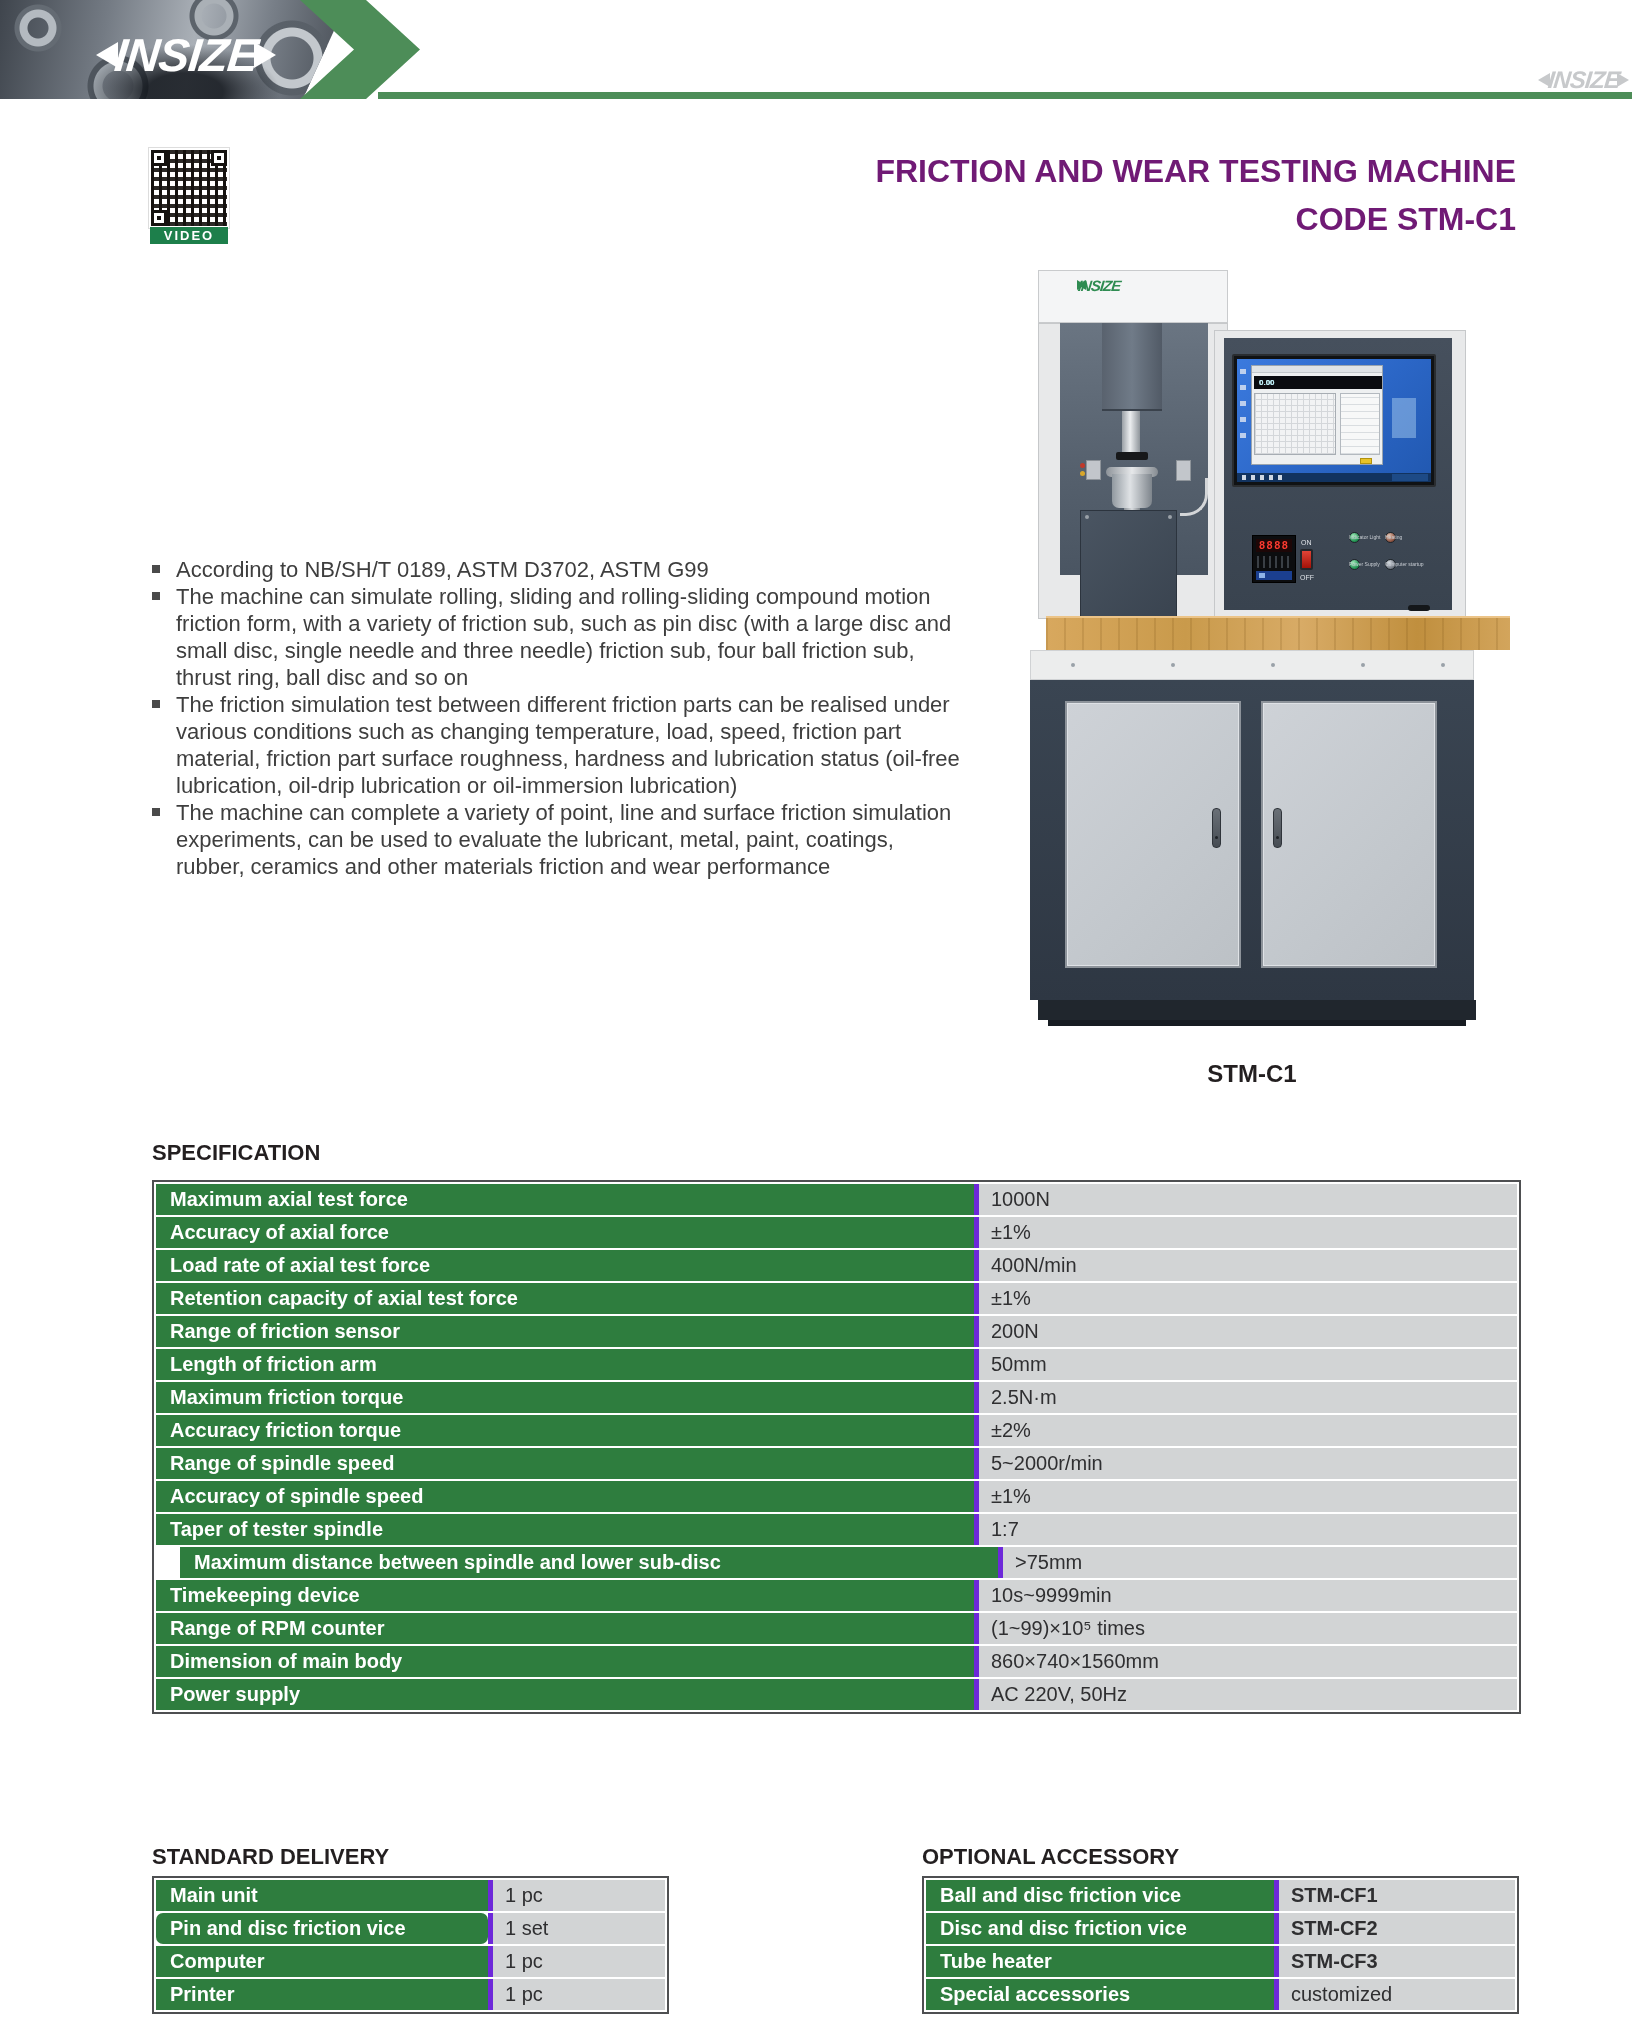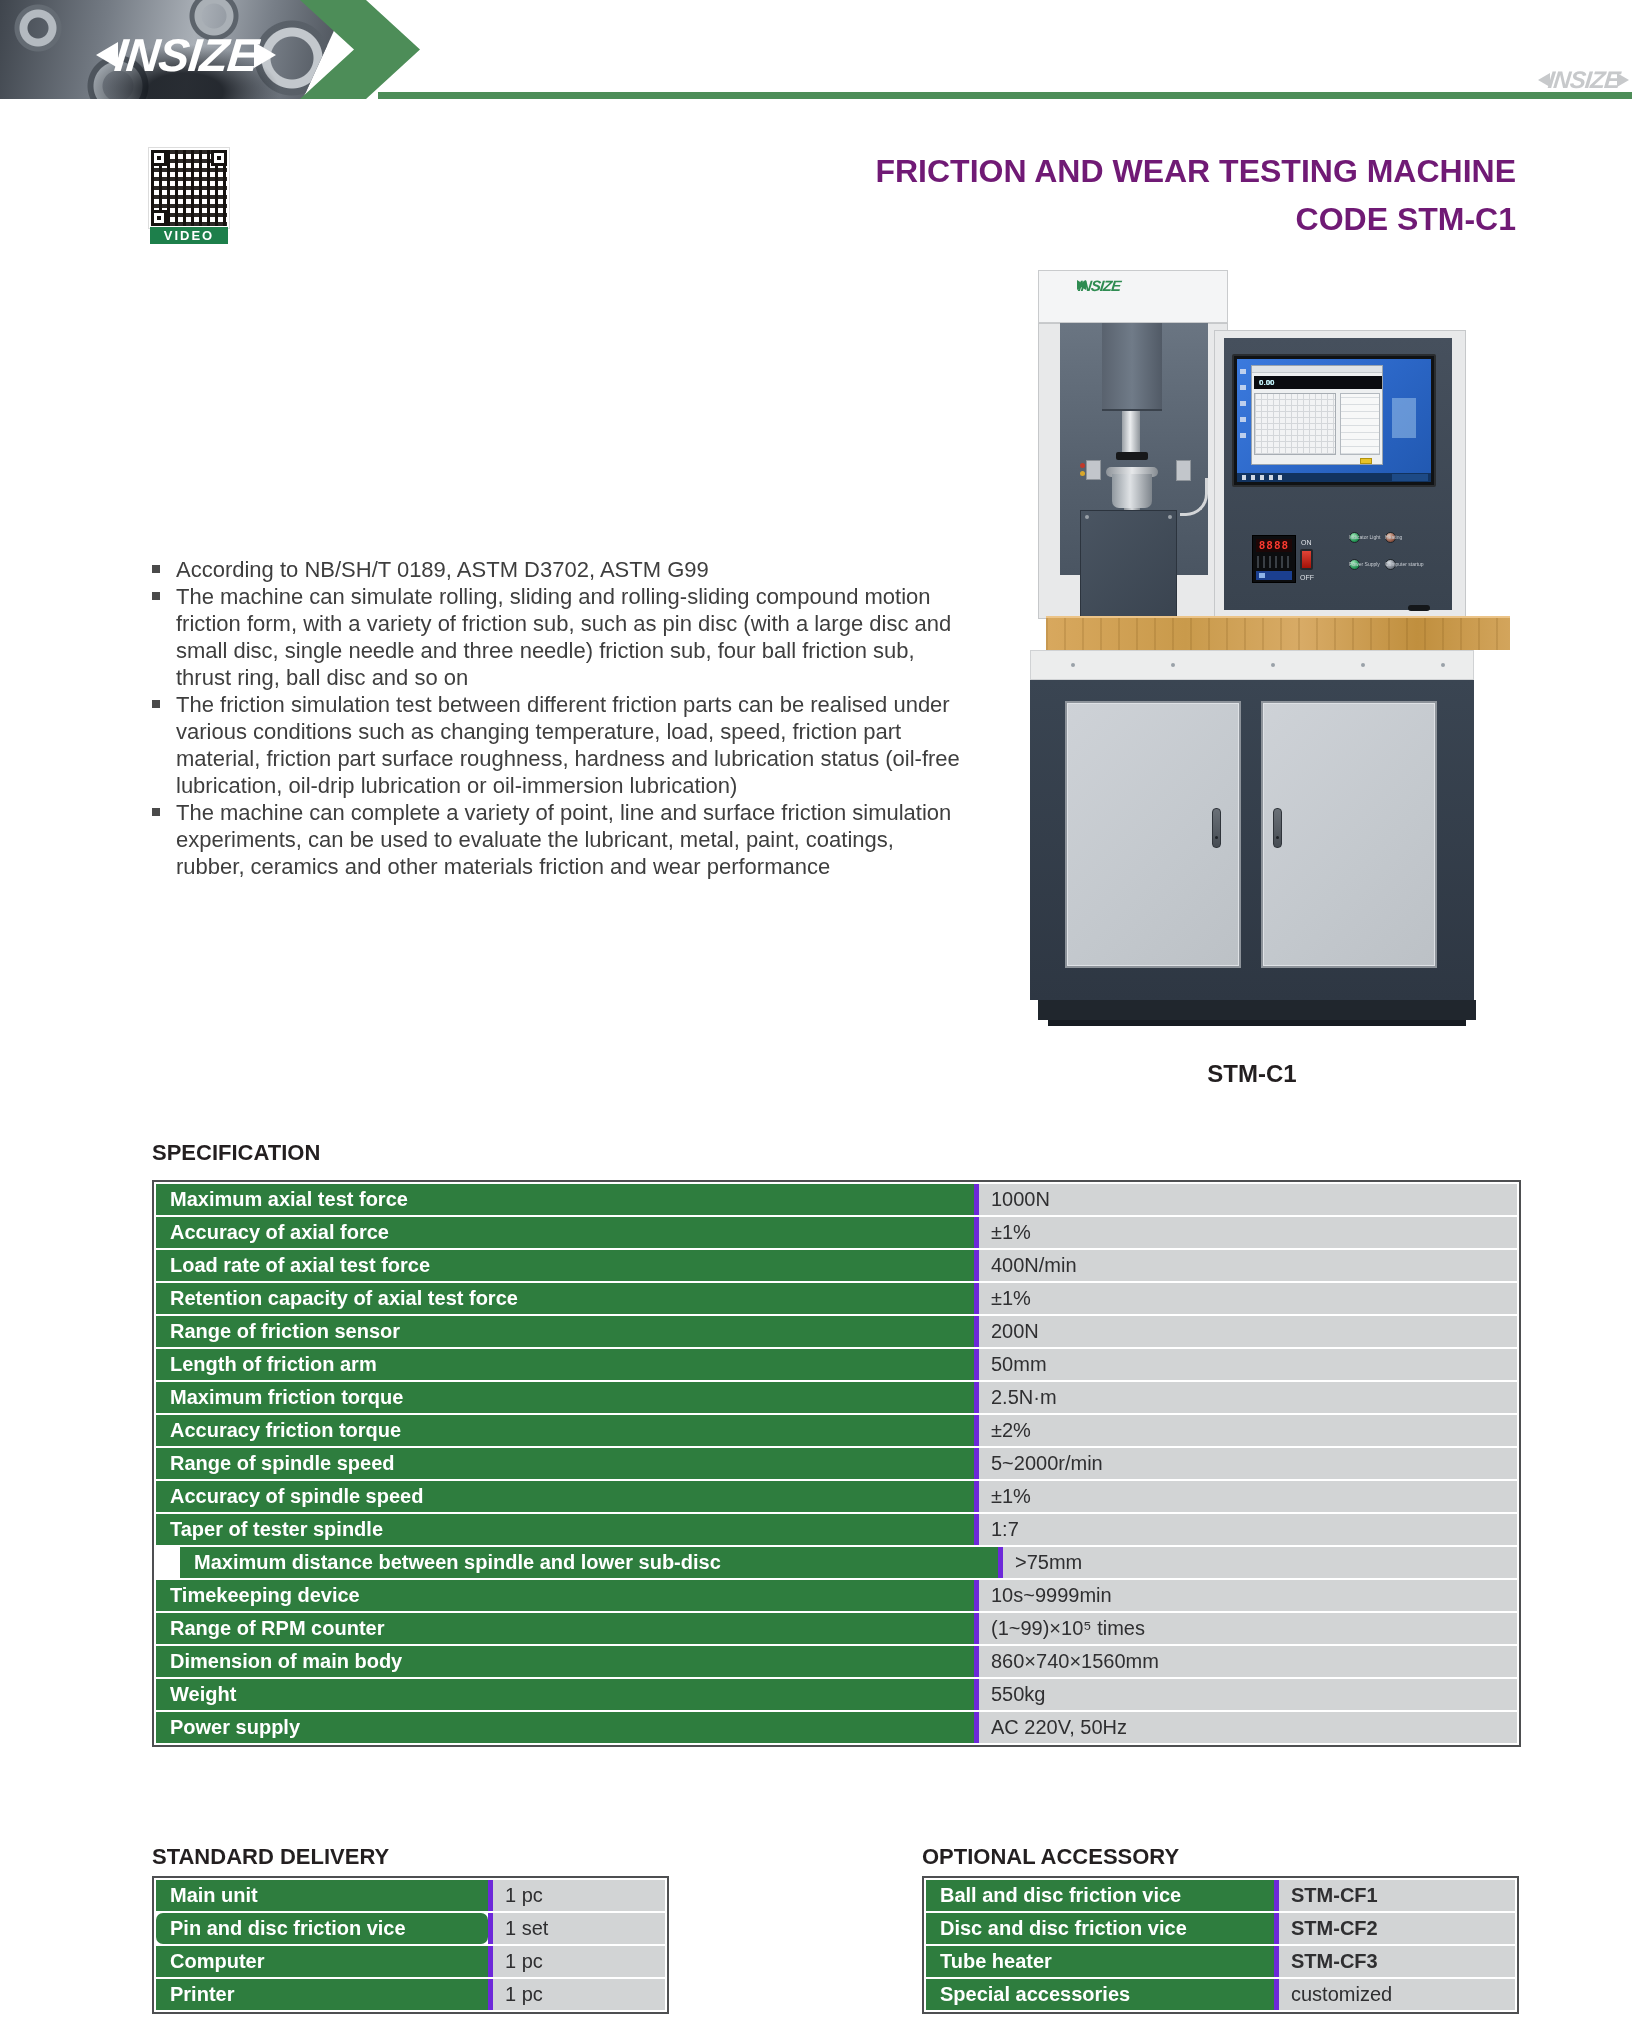--- a/index.html
+++ b/index.html
@@ -336,24 +336,20 @@
       </div>
       <div class="t-row">
         <div class="t-label" style="flex: 0 0 818px;">Range of RPM counter</div>
         <div class="t-value">(1~99)×10⁵ times</div>
       </div>
       <div class="t-row">
         <div class="t-label" style="flex: 0 0 818px;">Dimension of main body</div>
         <div class="t-value">860×740×1560mm</div>
       </div>
       <div class="t-row">
-        <div class="t-label" style="flex: 0 0 818px;">Weight</div>
-        <div class="t-value">550kg</div>
-      </div>
-      <div class="t-row">
         <div class="t-label" style="flex: 0 0 818px;">Power supply</div>
         <div class="t-value">AC 220V, 50Hz</div>
       </div>
     </div>
 
   <h2 class="sec-heading h-sd">STANDARD DELIVERY</h2>
   <div class="data-table tb-sd" id="sdTable">
       <div class="t-row">
         <div class="t-label" style="flex: 0 0 332px;">Main unit</div>
         <div class="t-value">1 pc</div>

